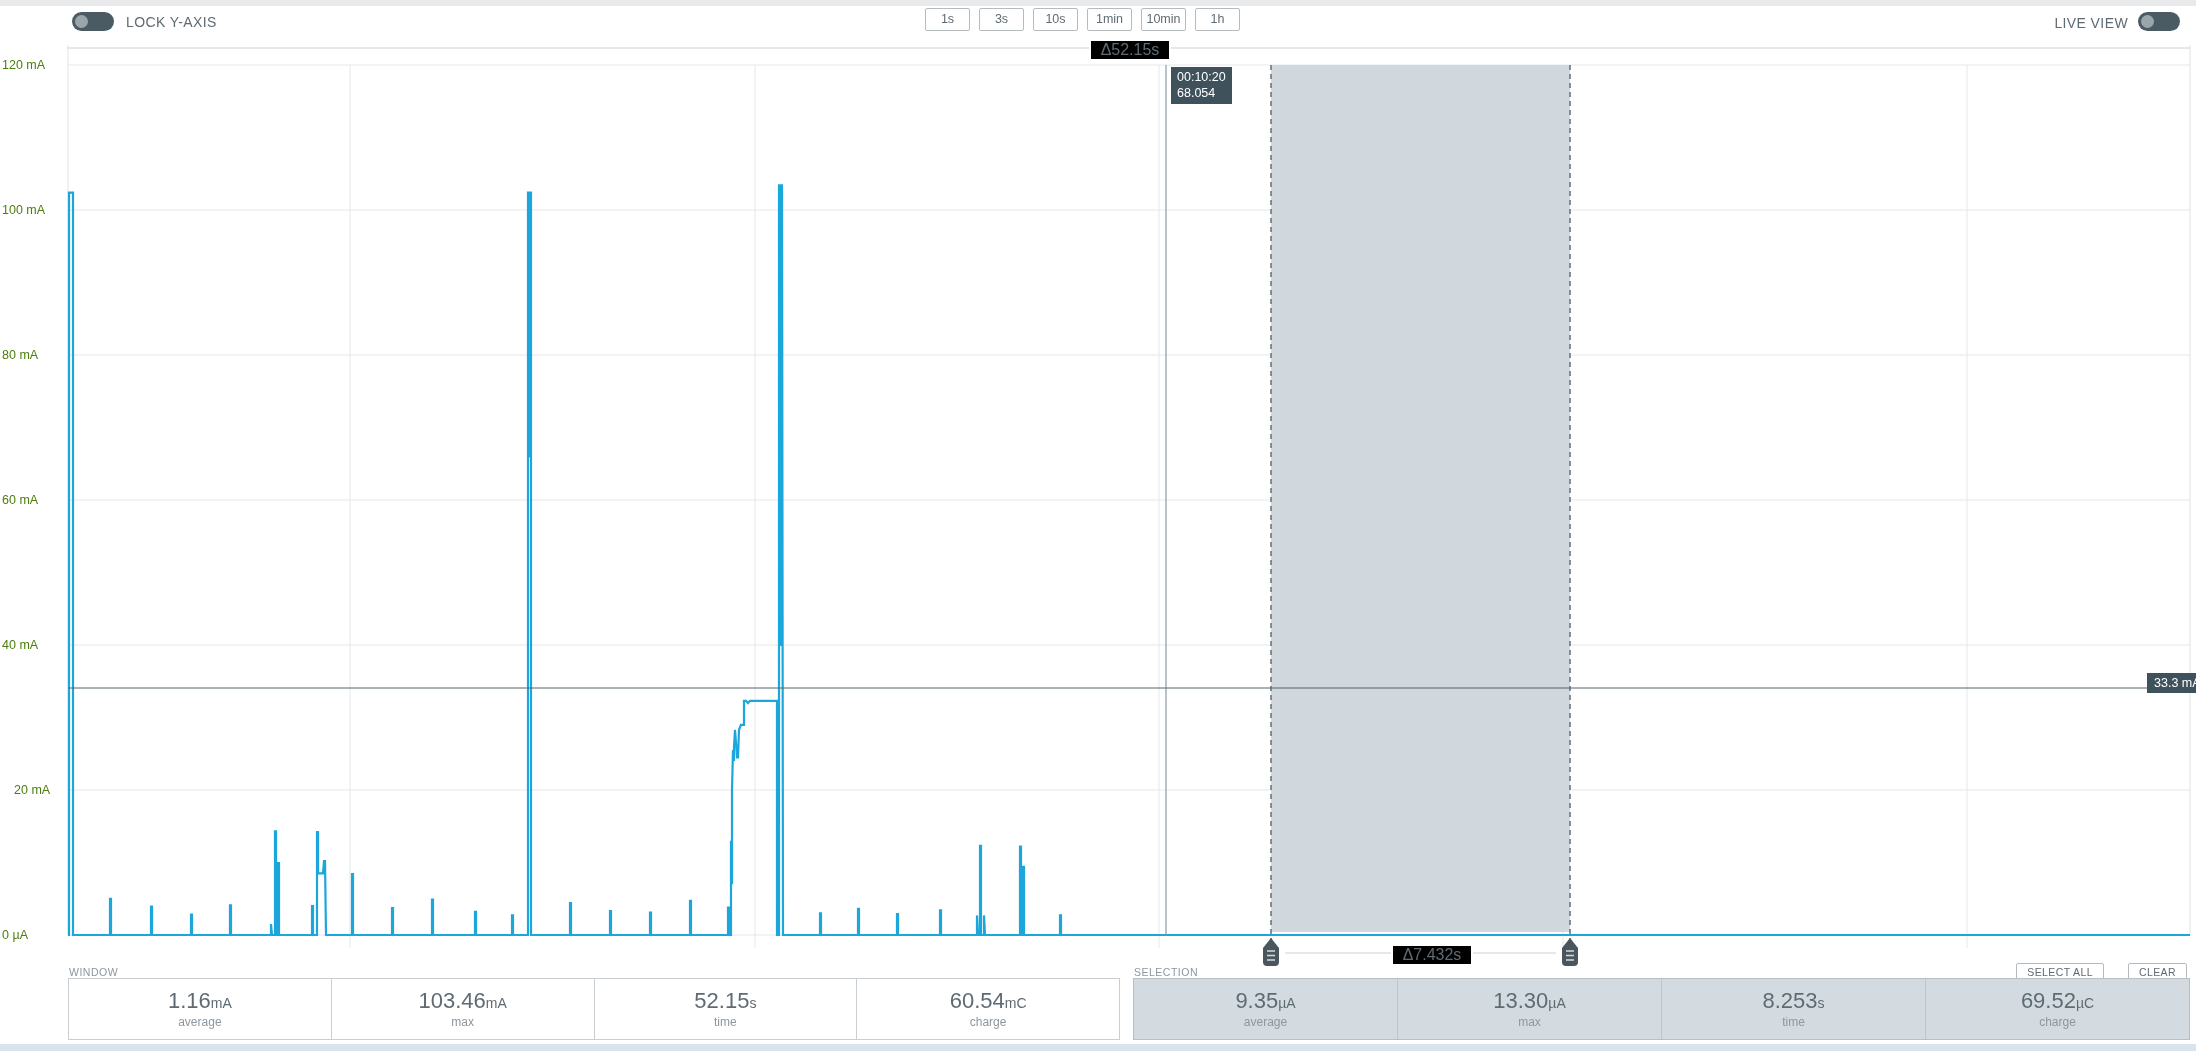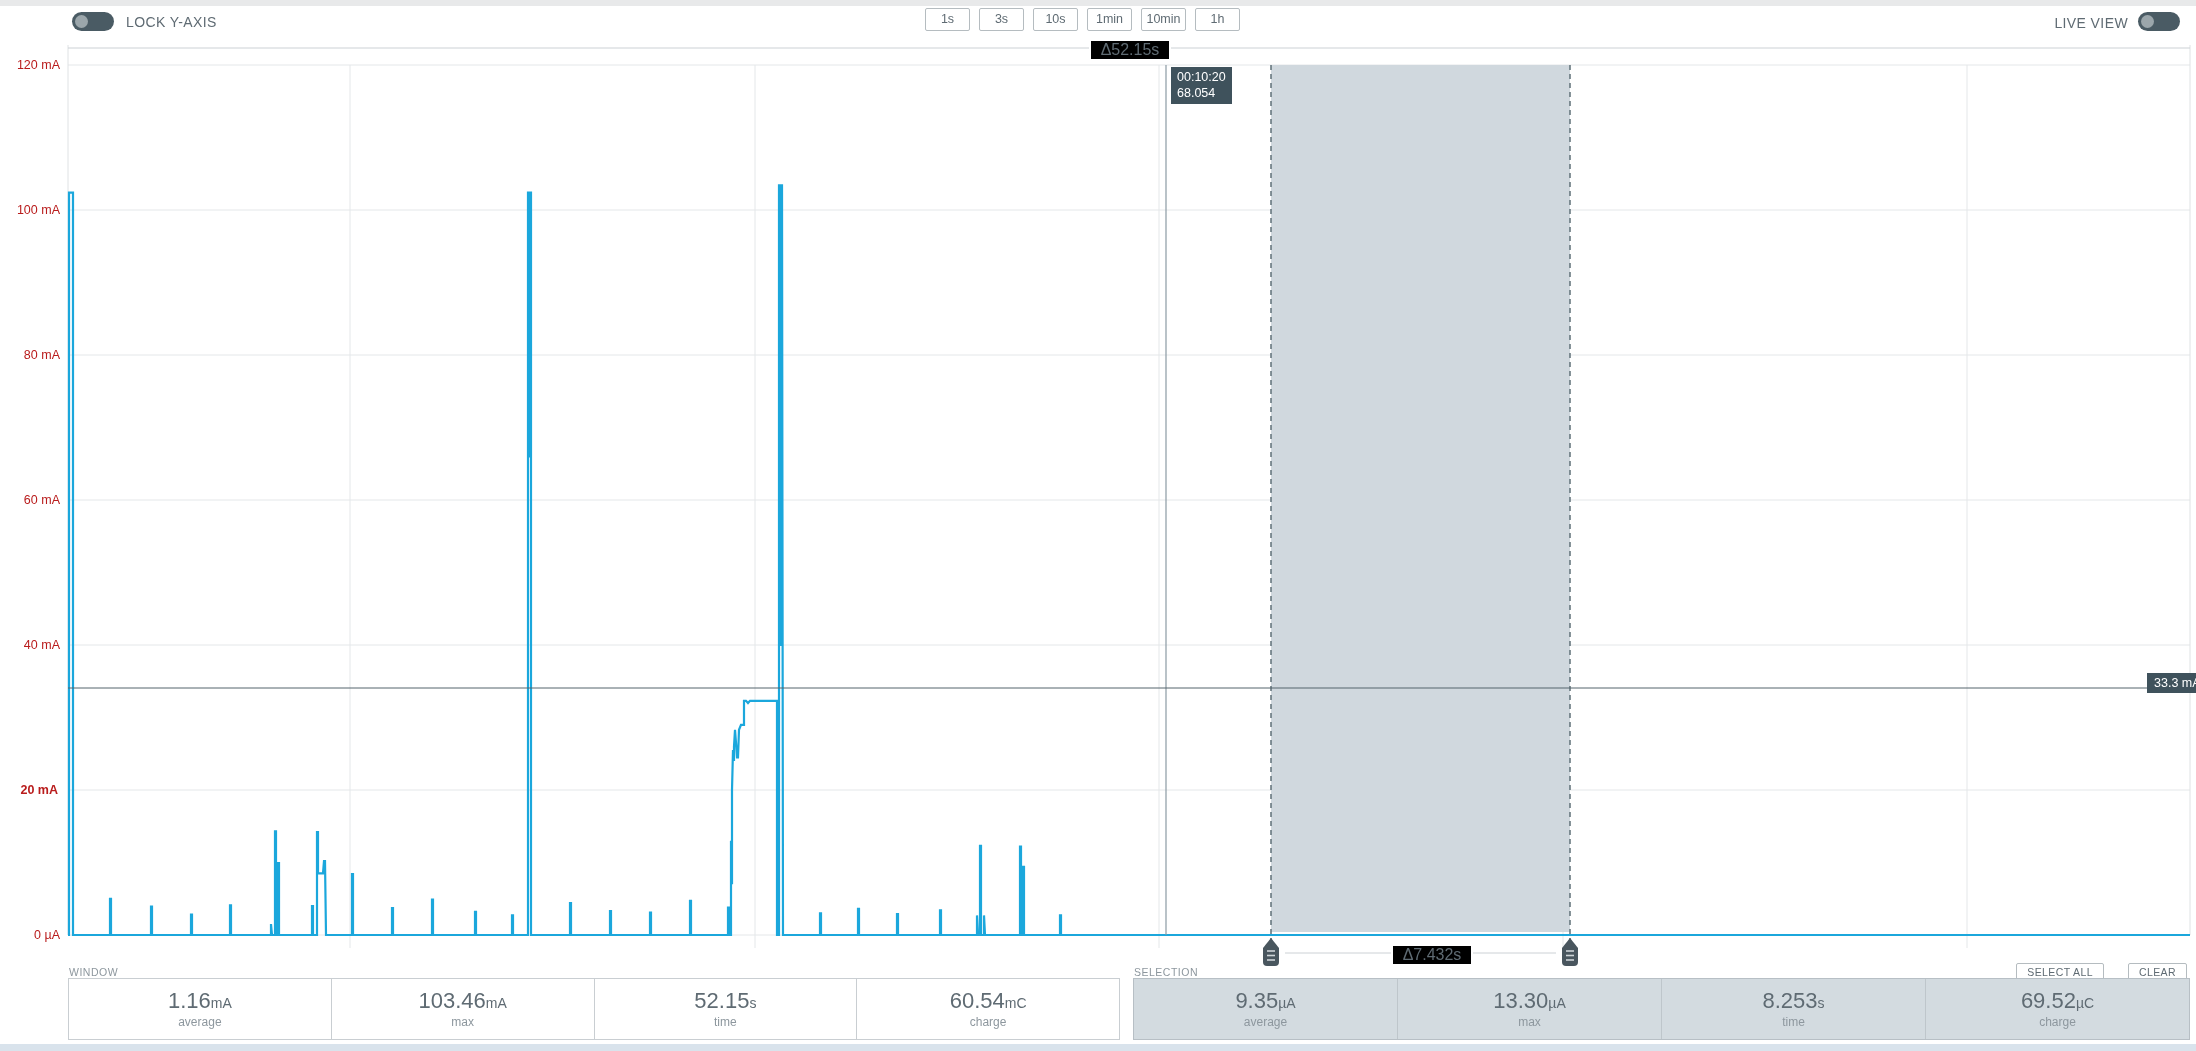--- a/index.html
+++ b/index.html
@@ -16,21 +16,21 @@
 
   .lock-group { position:absolute; left:72px; top:12px; display:flex; align-items:center; gap:12px; }
   .live-group { position:absolute; right:16px; top:12px; display:flex; align-items:flex-end; gap:10px; }
   .toggle-label { font-size:14px; color:#5f6b73; letter-spacing:0.4px; }
 
   .zoom-buttons { position:absolute; left:925px; top:8px; display:flex; gap:9px; }
   .zoom-btn { width:45px; height:23px; background:#fff; border:1px solid #b5bcc0; border-radius:2px;
     font-size:12.5px; color:#5f6b73; text-align:center; line-height:21px; cursor:pointer; }
 
   
-  .ytick { position:absolute; width:58px; text-align:right; font-size:12.5px; color:#b91c1c; }
+  .ytick { position:absolute; width:58px; font-size:12.5px; color:#4d7c0f; }
   .delta-label { position:absolute; text-align:center; font-size:16px; color:#5f6b73; background:#000000; padding:0 4px; }
   .tooltip { position:absolute; left:1171px; top:67px; background:#3f525c; color:#fff;
     font-size:12.5px; line-height:16px; padding:2px 6px 3px 6px; white-space:nowrap; }
   .crosshair-label { position:absolute; left:2147px; top:673px; background:#3f525c; color:#fff;
     font-size:12.5px; padding:3px 7px; white-space:nowrap; }
 
   
   .stats-label { position:absolute; font-size:10.5px; color:#8d979e; letter-spacing:0.5px; }
   .stats-group { position:absolute; top:978px; height:62px; display:flex; }
   .stats-group.window { left:68px; width:1052px; background:#fff; border:1px solid #c9ced2; }
@@ -113,21 +113,21 @@
       <line x1="1566" x2="1574" y1="951" y2="951" stroke="#cfd5d8" stroke-width="1.6"></line>
       <line x1="1566" x2="1574" y1="955.5" y2="955.5" stroke="#cfd5d8" stroke-width="1.6"></line>
       <line x1="1566" x2="1574" y1="960" y2="960" stroke="#cfd5d8" stroke-width="1.6"></line>
     </svg>
 
   <div class="ytick" style="left:2px; top:58px;">120 mA</div>
   <div class="ytick" style="left:2px; top:203px;">100 mA</div>
   <div class="ytick" style="left:2px; top:348px;">80 mA</div>
   <div class="ytick" style="left:2px; top:493px;">60 mA</div>
   <div class="ytick" style="left:2px; top:638px;">40 mA</div>
-  <div class="ytick" style="left:0; top:783px;font-weight:bold;">20 mA</div>
+  <div class="ytick" style="left:14px; top:783px;">20 mA</div>
   <div class="ytick" style="left:2px; top:928px;">0 µA</div>
 
   <div class="delta-label" style="left:1091px; top:41px; width:78px;">Δ52.15s</div>
   <div class="delta-label" style="left:1393px; top:946px; width:78px;">Δ7.432s</div>
 
   <div class="tooltip">
     <div>00:10:20</div>
     <div>68.054</div>
   </div>
 

